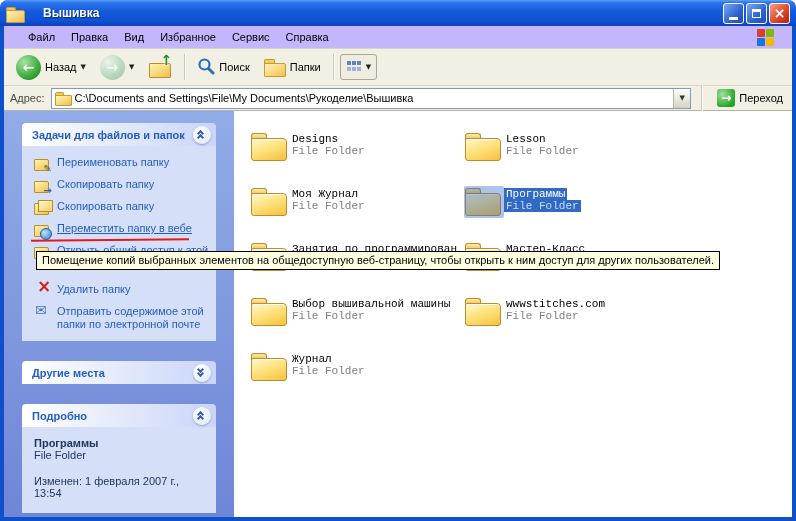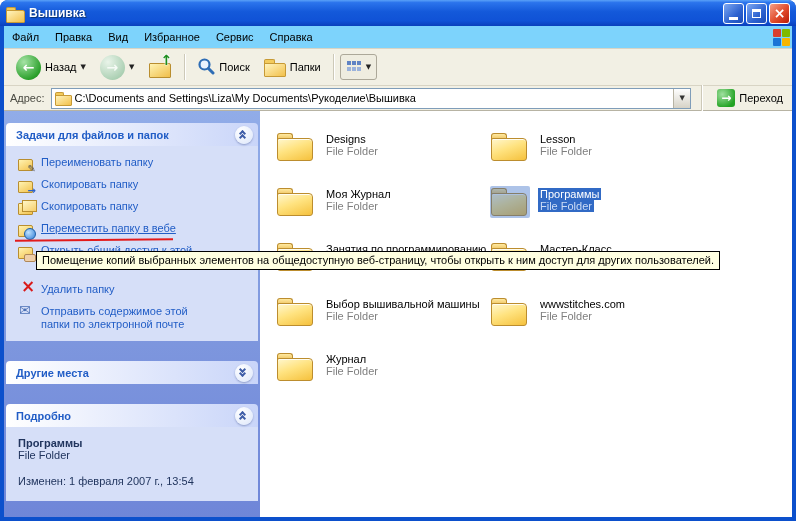--- a/index.html
+++ b/index.html
@@ -1,39 +1,39 @@
 <!DOCTYPE html>
 <html><head>
 <meta charset="utf-8">
 <style>
   *{margin:0;padding:0;box-sizing:border-box;}
   body{margin:0;background:#fff;font-family:"Liberation Sans","DejaVu Sans",sans-serif;}
   .window{position:relative;width:796px;height:521px;background:#0C50CC;padding:0 4px 4px;
           border-radius:8px 8px 0 0;overflow:hidden;display:flex;flex-direction:column;
           font-size:11px;color:#000;}
   
-  .titlebar{height:26px;margin:0 -4px;padding:0 6px;display:flex;align-items:center;gap:5px;
+  .titlebar{height:26px;margin:0 -4px;padding:0 6px;display:flex;align-items:center;gap:19px;
     background:linear-gradient(180deg,#5AA1F8 0%,#2B74EC 10%,#1459DA 45%,#1052D6 80%,#0A40BC 100%);
     border-radius:7px 7px 0 0;flex:none;}
   .title-folder{position:relative;width:18px;height:15px;flex:none;}
   .title-folder::before{content:"";position:absolute;left:0;top:1px;width:8px;height:5px;
     background:#F3CB5C;border:1px solid #C79A35;border-bottom:none;border-radius:2px 2px 0 0;}
   .title-folder::after{content:"";position:absolute;left:0;top:4px;width:17px;height:11px;
     background:linear-gradient(150deg,#FFF4BE,#F2C04A);border:1px solid #C79A35;border-radius:1px 2px 1px 1px;}
   .title-text{flex:1;color:#fff;font-weight:bold;font-size:12px;text-shadow:1px 1px 1px #08306E;}
   .win-buttons{display:flex;gap:2px;}
   .wbtn{width:21px;height:21px;border-radius:3px;border:1px solid #FFF;display:flex;align-items:center;
     justify-content:center;color:#fff;font-family:"DejaVu Sans",sans-serif;cursor:default;}
   .wbtn.minmax{background:linear-gradient(135deg,#7DA8F2,#2E63D0 60%,#1C4CB8);}
   .wbtn.close{background:linear-gradient(135deg,#F5A089,#E14B2B 55%,#B81B07);font-size:14px;font-weight:bold;}
   .glyph-min{width:9px;height:3px;background:#fff;margin-top:10px;}
   .glyph-max{width:9px;height:9px;border:1px solid #fff;border-top-width:3px;}
   
-  .menubar{height:23px;background:#7dd3fc;border-bottom:1px solid #D8D4C4;display:flex;
-    align-items:center;padding:0 0;flex:none;}
+  .menubar{height:23px;background:#c4b5fd;border-bottom:1px solid #D8D4C4;display:flex;
+    align-items:center;padding:0 16px;flex:none;}
   .menu-item{padding:3px 8px;}
   .winlogo{margin-left:auto;margin-right:2px;display:grid;grid-template-columns:8px 8px;
     grid-template-rows:8px 8px;gap:1px;}
   .winlogo i{border-radius:1px;display:block;}
   .winlogo i:nth-child(1){background:#D93F2E;}
   .winlogo i:nth-child(2){background:#7FBA00;}
   .winlogo i:nth-child(3){background:#1B74D6;}
   .winlogo i:nth-child(4){background:#F7B500;}
   
   .toolbar{height:37px;background:#F2F0E4;border-bottom:1px solid #D8D4C4;display:flex;
@@ -71,22 +71,22 @@
   .addr-text{flex:1;white-space:nowrap;overflow:hidden;}
   .combo-drop{width:17px;height:19px;border-left:1px solid #B7B3A3;
     background:linear-gradient(#FEFEFE,#D6D2C6);display:flex;align-items:center;justify-content:center;
     font-size:7px;color:#333;font-family:"DejaVu Sans",sans-serif;flex:none;}
   .go-btn{display:flex;align-items:center;gap:4px;padding:0 5px;}
   .go-icon{width:18px;height:18px;border-radius:3px;color:#fff;font-weight:bold;font-size:12px;
     background:radial-gradient(circle at 30% 30%,#9FE09F,#23A323 75%);display:flex;align-items:center;
     justify-content:center;font-family:"DejaVu Sans",sans-serif;flex:none;}
   
   .main{flex:1;display:flex;min-height:0;}
-  .taskpane{width:256px;flex:none;background:linear-gradient(180deg,#91ACE8 0%,#7E97DE 55%,#6F86D8 100%);
-    padding:12px 2px;overflow:hidden;}
+  .taskpane{width:230px;flex:none;background:linear-gradient(180deg,#91ACE8 0%,#7E97DE 55%,#6F86D8 100%);
+    padding:12px 18px;overflow:hidden;}
   .section{margin-bottom:20px;}
   .section-header{height:23px;background:linear-gradient(90deg,#FFFFFF,#C9D5F9);
     border-radius:4px 4px 0 0;display:flex;align-items:center;padding:0 5px 0 10px;}
   .section-title{flex:1;color:#215DC6;font-weight:bold;}
   .chev{width:18px;height:18px;border-radius:50%;position:relative;flex:none;
     background:radial-gradient(circle at 35% 30%,#FFFFFF,#DCE6FA);box-shadow:0 1px 2px rgba(20,40,100,.35);}
   .chev i{position:absolute;left:5px;width:5px;height:5px;border-left:2px solid #3F5EA8;border-top:2px solid #3F5EA8;}
   .chev.up i{transform:rotate(45deg);}
   .chev.up i:first-child{top:5px;}.chev.up i:last-child{top:9px;}
   .chev.down i{transform:rotate(225deg);}
@@ -116,21 +116,21 @@
   .task-icon[data-name="email-icon"]::after{content:none;}
   .task-icon[data-name="delete-icon"]::before{content:"×";background:none;border:none;width:auto;height:auto;
     top:-5px;left:3px;font-size:17px;font-weight:bold;color:#D91A1A;line-height:17px;}
   .task-icon[data-name="delete-icon"]::after{content:none;}
   .details-body{background:#D6DFF8;padding:10px 8px 14px 12px;color:#21355E;}
   .details-name{font-weight:bold;}
   .details-modified{margin-top:14px;}
   
   .content{flex:1;background:#fff;padding:20px 0 0 16px;display:grid;
     grid-template-columns:214px 214px;grid-auto-rows:40px;row-gap:15px;align-content:start;overflow:hidden;}
-  .tile{display:flex;gap:8px;align-items:flex-start;cursor:default;}
+  .tile{display:flex;align-items:flex-start;cursor:default;font-family:Liberation Mono, monospace;}
   .folder-icon{position:relative;width:40px;height:32px;flex:none;}
   .folder-icon .tab{position:absolute;left:1px;top:2px;width:16px;height:7px;
     background:linear-gradient(#FFE9A0,#EDC05A);border:1px solid #BC8D2E;border-bottom:none;
     border-radius:3px 3px 0 0;}
   .folder-icon .fbody{position:absolute;left:1px;top:7px;width:36px;height:23px;
     background:linear-gradient(160deg,#FFF7CE 0%,#FFE380 45%,#F5C13D 100%);
     border:1px solid #BC8D2E;border-radius:2px 4px 3px 3px;box-shadow:inset 0 1px 0 #FFFDF0;}
   .tile.selected .folder-icon::after{content:"";position:absolute;inset:0;
     background:rgba(49,106,197,.40);border-radius:2px;}
   .tile-text{display:flex;flex-direction:column;padding-top:2px;}
@@ -216,21 +216,21 @@
         </svg>
       </span>
       <span class="caret" data-name="views-dropdown-icon">▼</span>
     </button>
   </div>
 
   <div class="addressbar" data-name="address-bar">
     <span class="addr-label" data-name="address-label">Адрес:</span>
     <div class="addr-combo" data-name="address-input">
       <span class="addr-folder" data-name="address-folder-icon"></span>
-      <span class="addr-text" data-name="address-path">C:\Documents and Settings\Liza\My Documents\Рукоделие\Вышивка</span>
+      <span class="addr-text" data-name="address-path">C:\Documents and Settings\File\My Documents\Рукоделие\Вышивка</span>
       <span class="combo-drop" data-name="address-dropdown-button">▼</span>
     </div>
     <div class="tb-sep" data-name="address-separator"></div>
     <div class="go-btn" data-name="go-button">
       <span class="go-icon" data-name="go-arrow-icon">→</span>
       <span data-name="go-label">Переход</span>
     </div>
   </div>
 
   <div class="main" data-name="main-area">

